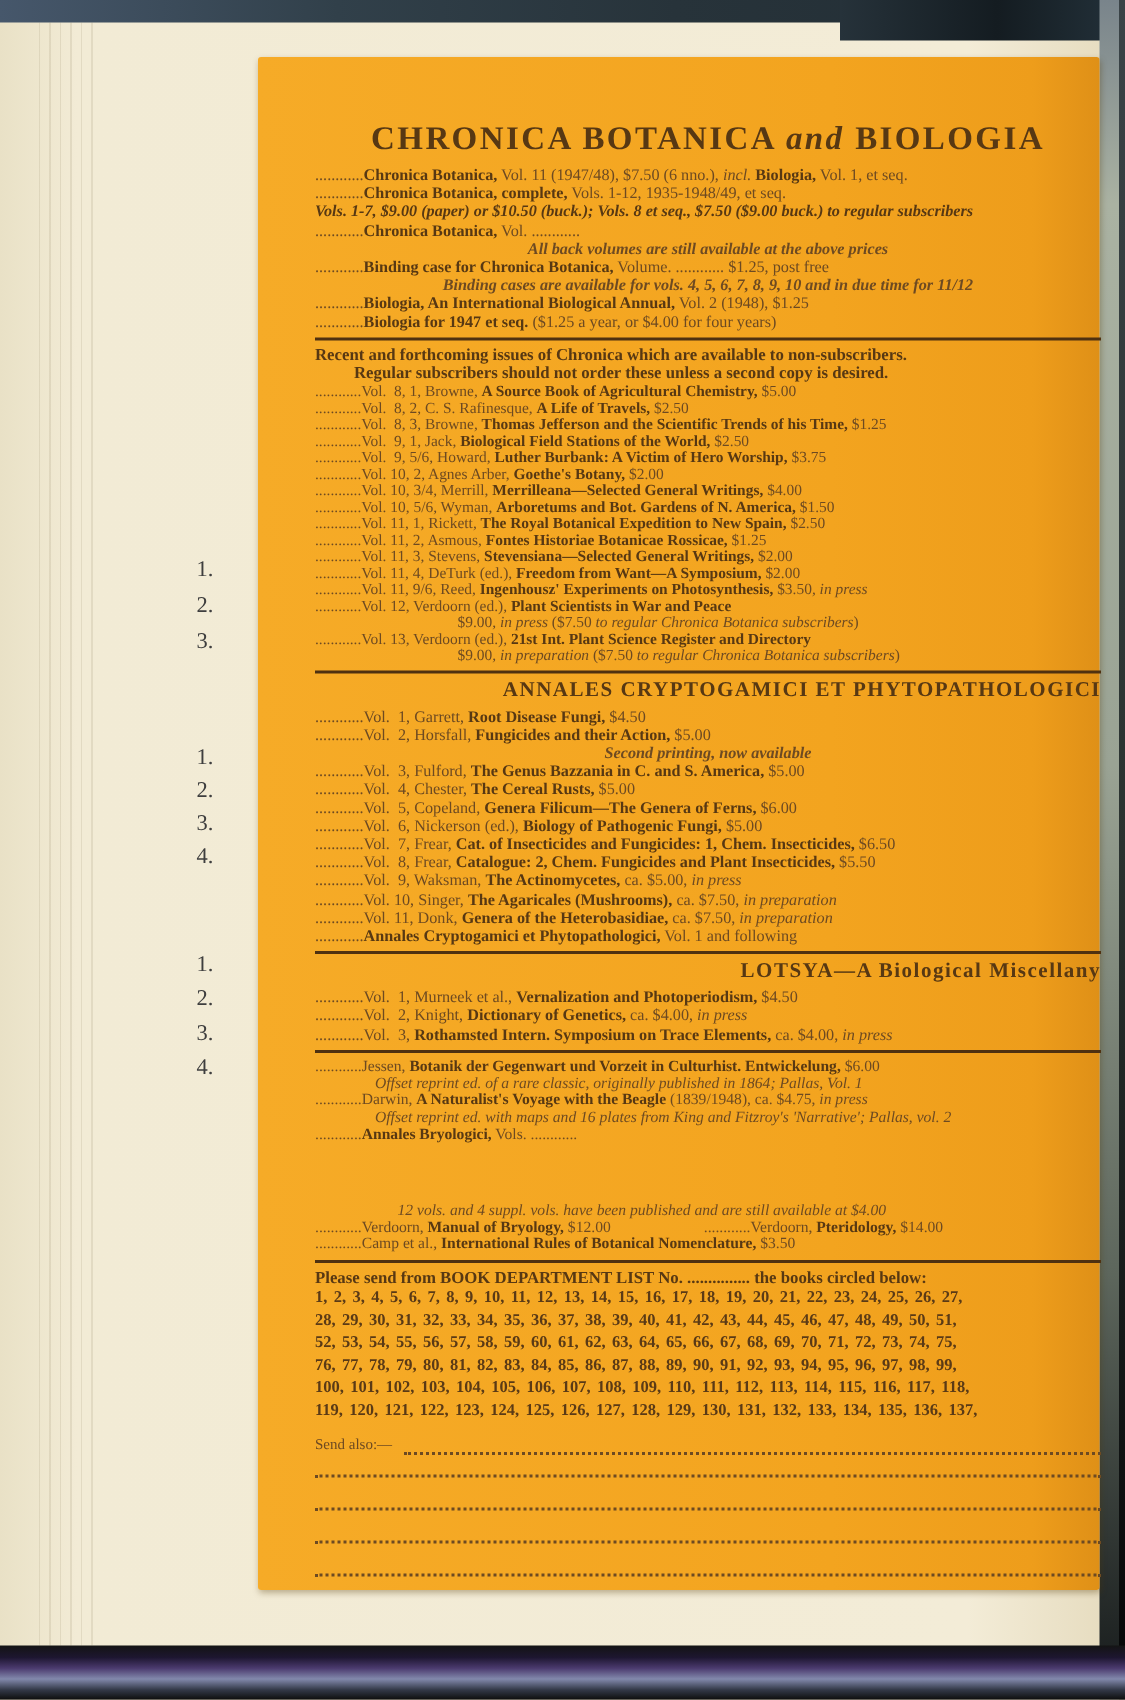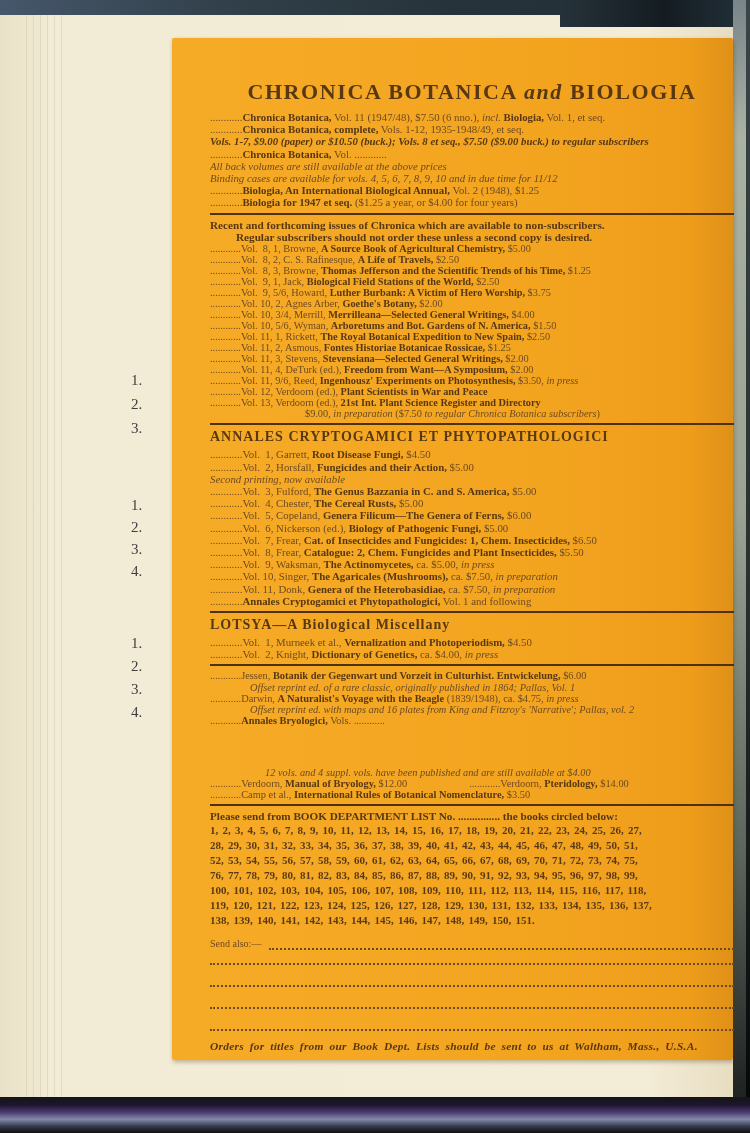--- a/index.html
+++ b/index.html
@@ -33,28 +33,28 @@
 
   
   .insert{position:absolute;left:172px;top:38px;width:561px;height:1022px;
           background:linear-gradient(90deg,#F6AB27 0%,#F3A41F 68%,#EE9D1B 92%,#DF9017 100%);
           box-shadow:1px 2px 4px rgba(80,55,0,.35);border-radius:2px;}
   .form-content{position:absolute;left:38px;top:0;width:524px;height:100%;
           overflow:hidden;color:#6d4a22;}
 
   .page-title{font-weight:bold;font-size:22px;letter-spacing:1.6px;color:#4b2e0f;
           text-align:center;margin:41px 0 6px 0;white-space:pre;}
-  .sec-title{font-weight:bold;text-align:left;color:#4b2e0f;white-space:pre;
+  .sec-title{font-weight:bold;text-align:right;color:#4b2e0f;white-space:pre;
           font-size:14px;letter-spacing:1px;margin:4px 0 3px 0;}
 
   .line{font-size:10.8px;line-height:12.2px;white-space:pre;}
   .sec-recent .line{font-size:10.3px;line-height:11px;}
   .sec-misc .line{font-size:10.4px;line-height:11.2px;}
   .line.hb{font-weight:bold;font-size:11.2px;line-height:12.4px;color:#573813;}
-  .center{text-align:left;}
+  .center{text-align:center;font-weight:bold;}
   .ind1{padding-left:26px;}
   .sub{padding-left:95px;}
   .sub2{padding-left:40px;}
   .sub3{padding-left:55px;margin-top:40px;}
 
   .sg-b{font-weight:bold;color:#573813;}
   .sg-i{font-style:italic;}
   .sg-bi{font-weight:bold;font-style:italic;color:#573813;}
   .sg-g{display:inline-block;width:62px;}
 
@@ -99,20 +99,21 @@
 
   <div class="insert">
     <div class="form-content" id="form-content">
         <div class="page-title"><span class="sg-b">CHRONICA BOTANICA </span><span class="sg-bi">and</span><span class="sg-b"> BIOLOGIA</span></div>
         <div class="section sec-chronica">
           <div class="line"><span class="sg-r">............</span><span class="sg-b">Chronica Botanica,</span><span class="sg-r"> Vol. 11 (1947/48), $7.50 (6 nno.), </span><span class="sg-i">incl. </span><span class="sg-b">Biologia,</span><span class="sg-r"> Vol. 1, et seq.</span></div>
           <div class="line"><span class="sg-r">............</span><span class="sg-b">Chronica Botanica, complete,</span><span class="sg-r"> Vols. 1-12, 1935-1948/49, et seq.</span></div>
           <div class="line"><span class="sg-bi">Vols. 1-7, $9.00 (paper) or $10.50 (buck.); Vols. 8 et seq., $7.50 ($9.00 buck.) to regular subscribers</span></div>
           <div class="line"><span class="sg-r">............</span><span class="sg-b">Chronica Botanica,</span><span class="sg-r"> Vol. ............</span></div>
           <div class="line center"><span class="sg-i">All back volumes are still available at the above prices</span></div>
+          <div class="line"><span class="sg-r">............</span><span class="sg-b">Binding case for Chronica Botanica,</span><span class="sg-r"> Volume. ............ $1.25, post free</span></div>
           <div class="line center"><span class="sg-i">Binding cases are available for vols. 4, 5, 6, 7, 8, 9, 10 and in due time for 11/12</span></div>
           <div class="line"><span class="sg-r">............</span><span class="sg-b">Biologia, An International Biological Annual,</span><span class="sg-r"> Vol. 2 (1948), $1.25</span></div>
           <div class="line"><span class="sg-r">............</span><span class="sg-b">Biologia for 1947 et seq.</span><span class="sg-r"> ($1.25 a year, or $4.00 for four years)</span></div>
         </div>
         <div class="rule"></div>
         <div class="section sec-recent">
           <div class="line hb"><span class="sg-b">Recent and forthcoming issues of Chronica which are available to non-subscribers.</span></div>
           <div class="line hb ind1"><span class="sg-b">Regular subscribers should not order these unless a second copy is desired.</span></div>
           <div class="line"><span class="sg-r">............Vol.  8, 1, Browne, </span><span class="sg-b">A Source Book of Agricultural Chemistry,</span><span class="sg-r"> $5.00</span></div>
           <div class="line"><span class="sg-r">............Vol.  8, 2, C. S. Rafinesque, </span><span class="sg-b">A Life of Travels,</span><span class="sg-r"> $2.50</span></div>
@@ -121,20 +122,21 @@
           <div class="line"><span class="sg-r">............Vol.  9, 5/6, Howard, </span><span class="sg-b">Luther Burbank: A Victim of Hero Worship,</span><span class="sg-r"> $3.75</span></div>
           <div class="line"><span class="sg-r">............Vol. 10, 2, Agnes Arber, </span><span class="sg-b">Goethe's Botany,</span><span class="sg-r"> $2.00</span></div>
           <div class="line"><span class="sg-r">............Vol. 10, 3/4, Merrill, </span><span class="sg-b">Merrilleana—Selected General Writings,</span><span class="sg-r"> $4.00</span></div>
           <div class="line"><span class="sg-r">............Vol. 10, 5/6, Wyman, </span><span class="sg-b">Arboretums and Bot. Gardens of N. America,</span><span class="sg-r"> $1.50</span></div>
           <div class="line"><span class="sg-r">............Vol. 11, 1, Rickett, </span><span class="sg-b">The Royal Botanical Expedition to New Spain,</span><span class="sg-r"> $2.50</span></div>
           <div class="line"><span class="sg-r">............Vol. 11, 2, Asmous, </span><span class="sg-b">Fontes Historiae Botanicae Rossicae,</span><span class="sg-r"> $1.25</span></div>
           <div class="line"><span class="sg-r">............Vol. 11, 3, Stevens, </span><span class="sg-b">Stevensiana—Selected General Writings,</span><span class="sg-r"> $2.00</span></div>
           <div class="line"><span class="sg-r">............Vol. 11, 4, DeTurk (ed.), </span><span class="sg-b">Freedom from Want—A Symposium,</span><span class="sg-r"> $2.00</span></div>
           <div class="line"><span class="sg-r">............Vol. 11, 9/6, Reed, </span><span class="sg-b">Ingenhousz' Experiments on Photosynthesis,</span><span class="sg-r"> $3.50, </span><span class="sg-i">in press</span></div>
           <div class="line"><span class="sg-r">............Vol. 12, Verdoorn (ed.), </span><span class="sg-b">Plant Scientists in War and Peace</span></div>
+          <div class="line sub"><span class="sg-r">$9.00, </span><span class="sg-i">in press</span><span class="sg-r"> ($7.50 </span><span class="sg-i">to regular Chronica Botanica subscribers</span><span class="sg-r">)</span></div>
           <div class="line"><span class="sg-r">............Vol. 13, Verdoorn (ed.), </span><span class="sg-b">21st Int. Plant Science Register and Directory</span></div>
           <div class="line sub"><span class="sg-r">$9.00, </span><span class="sg-i">in preparation</span><span class="sg-r"> ($7.50 </span><span class="sg-i">to regular Chronica Botanica subscribers</span><span class="sg-r">)</span></div>
         </div>
         <div class="rule"></div>
         <div class="section sec-annales">
           <div class="sec-title"><span class="sg-b">ANNALES CRYPTOGAMICI ET PHYTOPATHOLOGICI</span></div>
           <div class="line"><span class="sg-r">............Vol.  1, Garrett, </span><span class="sg-b">Root Disease Fungi,</span><span class="sg-r"> $4.50</span></div>
           <div class="line"><span class="sg-r">............Vol.  2, Horsfall, </span><span class="sg-b">Fungicides and their Action,</span><span class="sg-r"> $5.00</span></div>
           <div class="line center"><span class="sg-i">Second printing, now available</span></div>
           <div class="line"><span class="sg-r">............Vol.  3, Fulford, </span><span class="sg-b">The Genus Bazzania in C. and S. America,</span><span class="sg-r"> $5.00</span></div>
@@ -146,20 +148,21 @@
           <div class="line"><span class="sg-r">............Vol.  9, Waksman, </span><span class="sg-b">The Actinomycetes,</span><span class="sg-r"> ca. $5.00, </span><span class="sg-i">in press</span></div>
           <div class="line"><span class="sg-r">............Vol. 10, Singer, </span><span class="sg-b">The Agaricales (Mushrooms),</span><span class="sg-r"> ca. $7.50, </span><span class="sg-i">in preparation</span></div>
           <div class="line"><span class="sg-r">............Vol. 11, Donk, </span><span class="sg-b">Genera of the Heterobasidiae,</span><span class="sg-r"> ca. $7.50, </span><span class="sg-i">in preparation</span></div>
           <div class="line"><span class="sg-r">............</span><span class="sg-b">Annales Cryptogamici et Phytopathologici,</span><span class="sg-r"> Vol. 1 and following</span></div>
         </div>
         <div class="rule"></div>
         <div class="section sec-lotsya">
           <div class="sec-title"><span class="sg-b">LOTSYA—A Biological Miscellany</span></div>
           <div class="line"><span class="sg-r">............Vol.  1, Murneek et al., </span><span class="sg-b">Vernalization and Photoperiodism,</span><span class="sg-r"> $4.50</span></div>
           <div class="line"><span class="sg-r">............Vol.  2, Knight, </span><span class="sg-b">Dictionary of Genetics,</span><span class="sg-r"> ca. $4.00, </span><span class="sg-i">in press</span></div>
+          <div class="line"><span class="sg-r">............Vol.  3, </span><span class="sg-b">Rothamsted Intern. Symposium on Trace Elements,</span><span class="sg-r"> ca. $4.00, </span><span class="sg-i">in press</span></div>
         </div>
         <div class="rule"></div>
         <div class="section sec-misc">
           <div class="line"><span class="sg-r">............Jessen, </span><span class="sg-b">Botanik der Gegenwart und Vorzeit in Culturhist. Entwickelung,</span><span class="sg-r"> $6.00</span></div>
           <div class="line sub2"><span class="sg-i">Offset reprint ed. of a rare classic, originally published in 1864; Pallas, Vol. 1</span></div>
           <div class="line"><span class="sg-r">............Darwin, </span><span class="sg-b">A Naturalist's Voyage with the Beagle</span><span class="sg-r"> (1839/1948), ca. $4.75, </span><span class="sg-i">in press</span></div>
           <div class="line sub2"><span class="sg-i">Offset reprint ed. with maps and 16 plates from King and Fitzroy's 'Narrative'; Pallas, vol. 2</span></div>
           <div class="line"><span class="sg-r">............</span><span class="sg-b">Annales Bryologici,</span><span class="sg-r"> Vols. ............</span></div>
           <div class="line sub3"><span class="sg-i">12 vols. and 4 suppl. vols. have been published and are still available at $4.00</span></div>
           <div class="line"><span class="sg-r">............Verdoorn, </span><span class="sg-b">Manual of Bryology,</span><span class="sg-r"> $12.00</span><span class="sg-g"></span><span class="sg-r">............Verdoorn, </span><span class="sg-b">Pteridology,</span><span class="sg-r"> $14.00</span></div>
@@ -167,21 +170,20 @@
         </div>
         <div class="rule"></div>
         <div class="section sec-order">
           <div class="line hb"><span class="sg-b">Please send from BOOK DEPARTMENT LIST No. ............... the books circled below:</span></div>
           <div class="numrow">1, 2, 3, 4, 5, 6, 7, 8, 9, 10, 11, 12, 13, 14, 15, 16, 17, 18, 19, 20, 21, 22, 23, 24, 25, 26, 27,</div>
           <div class="numrow">28, 29, 30, 31, 32, 33, 34, 35, 36, 37, 38, 39, 40, 41, 42, 43, 44, 45, 46, 47, 48, 49, 50, 51,</div>
           <div class="numrow">52, 53, 54, 55, 56, 57, 58, 59, 60, 61, 62, 63, 64, 65, 66, 67, 68, 69, 70, 71, 72, 73, 74, 75,</div>
           <div class="numrow">76, 77, 78, 79, 80, 81, 82, 83, 84, 85, 86, 87, 88, 89, 90, 91, 92, 93, 94, 95, 96, 97, 98, 99,</div>
           <div class="numrow">100, 101, 102, 103, 104, 105, 106, 107, 108, 109, 110, 111, 112, 113, 114, 115, 116, 117, 118,</div>
           <div class="numrow">119, 120, 121, 122, 123, 124, 125, 126, 127, 128, 129, 130, 131, 132, 133, 134, 135, 136, 137,</div>
-          <div class="numrow">138, 139, 140, 141, 142, 143, 144, 145, 146, 147, 148, 149, 150, 151.</div>
           <div class="sendalso">
             <span>Send also:—</span>
             <div class="dotfill"></div>
           </div>
           <div class="dotline"></div>
           <div class="dotline"></div>
           <div class="dotline"></div>
           <div class="dotline"></div>
           <div class="line footer"><span class="sg-bi">Orders for titles from our Book Dept. Lists should be sent to us at Waltham, Mass., U.S.A.</span></div>
         </div>

